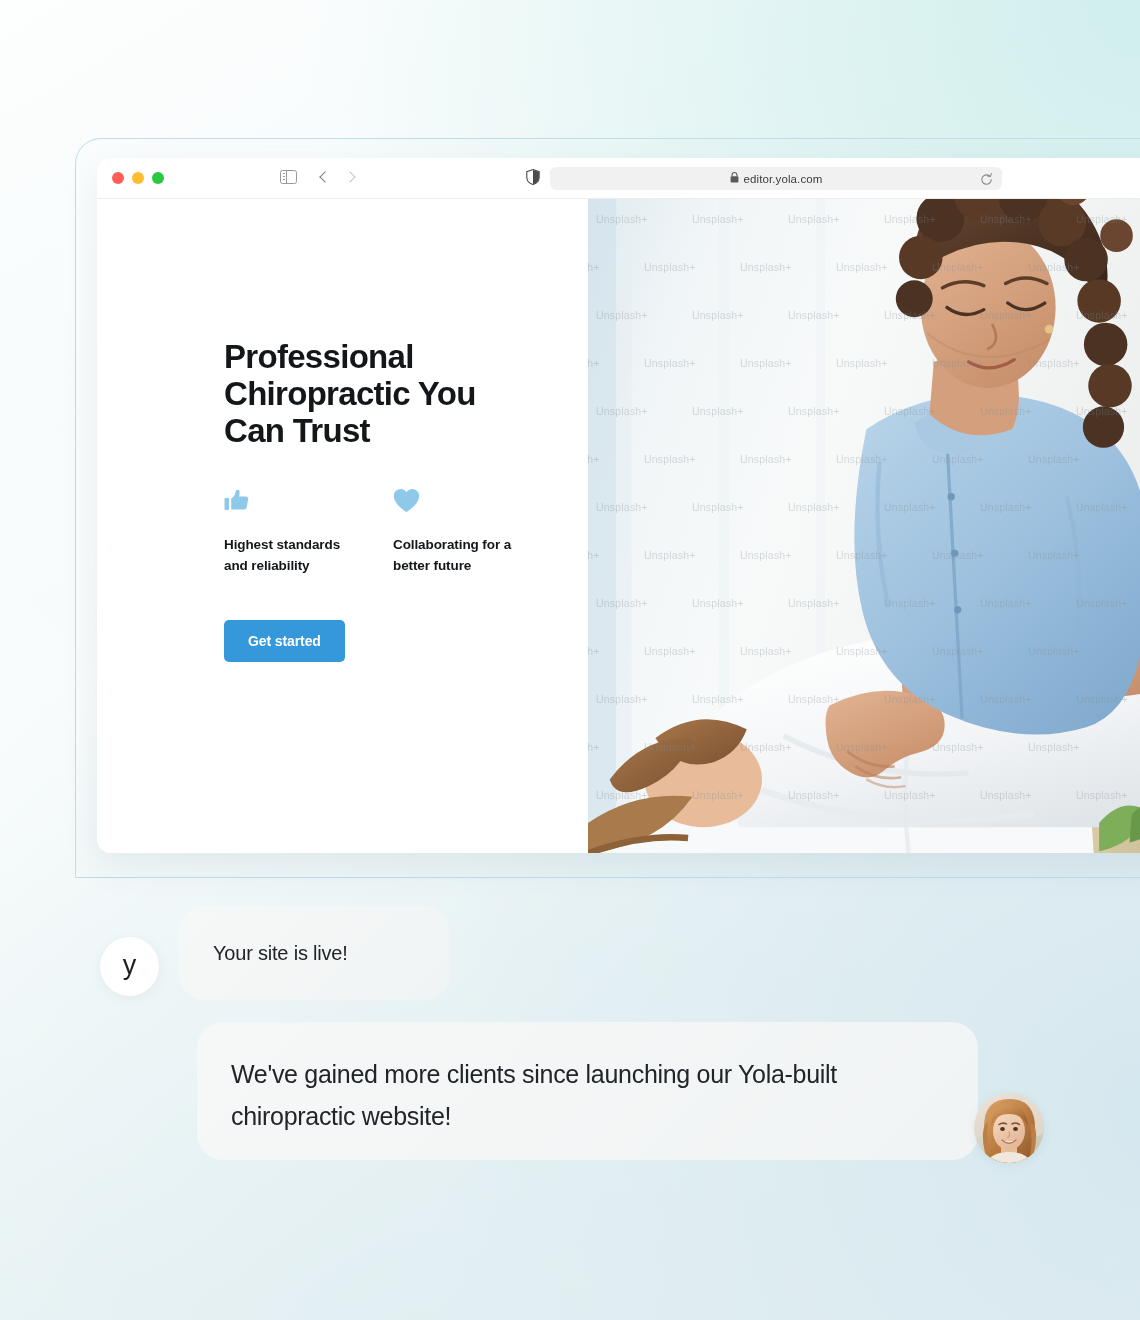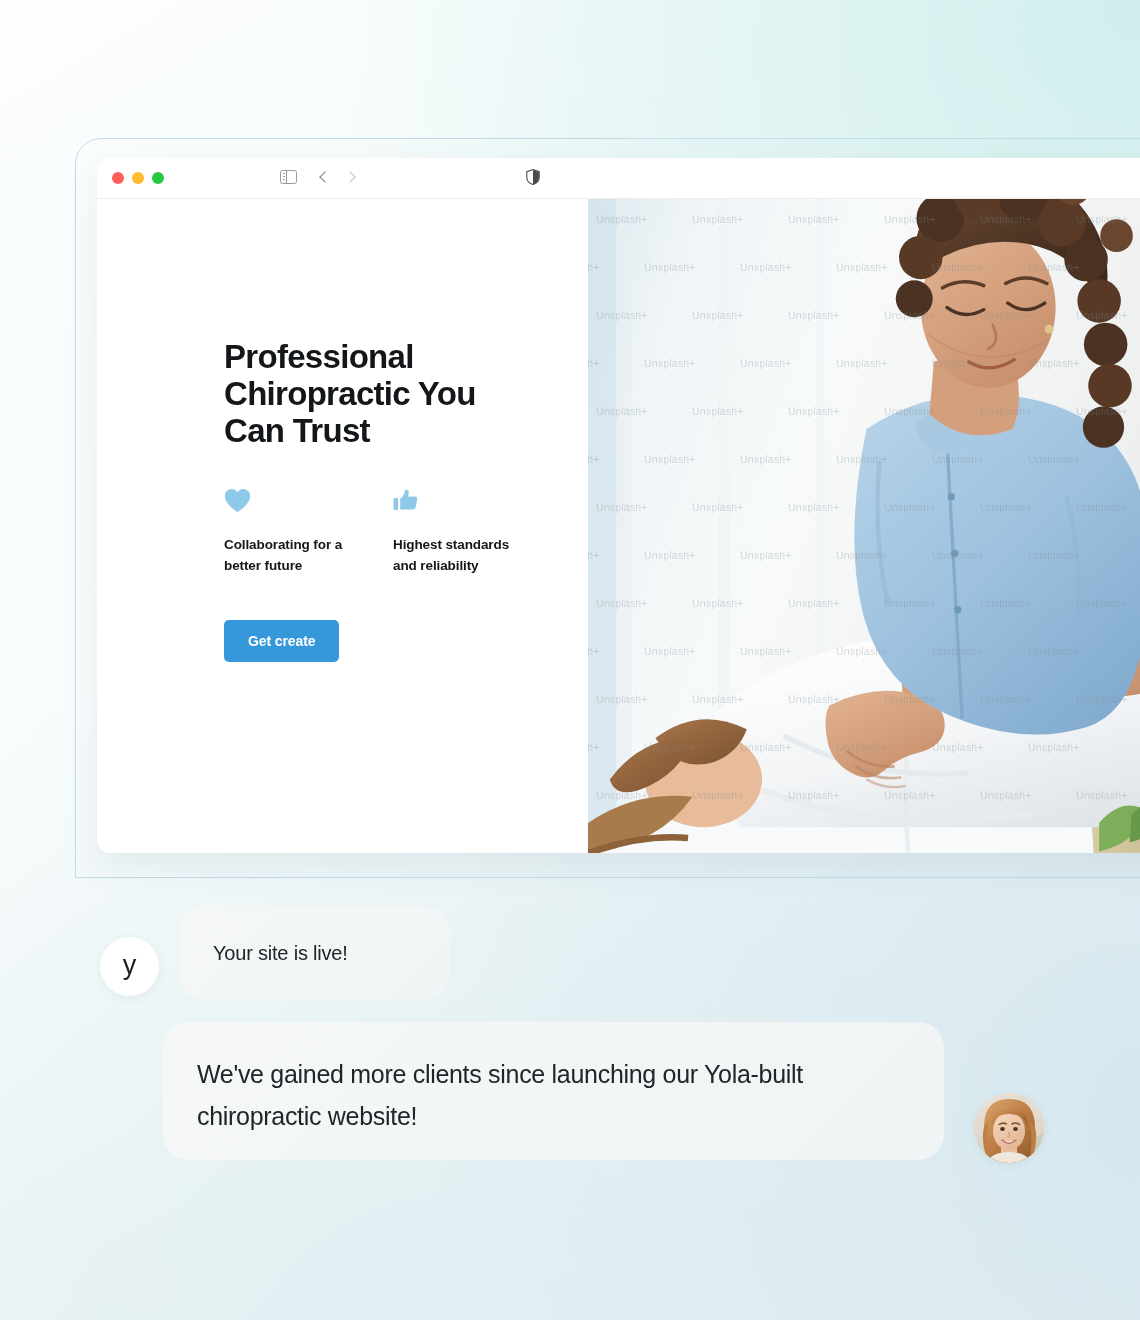--- a/index.html
+++ b/index.html
@@ -284,21 +284,21 @@
     width: 271px;
     height: 94px;
     display: flex;
     align-items: center;
     padding-left: 34px;
     font-size: 20px;
     letter-spacing: -0.2px;
   }
 
   .bubble-testimonial {
-    left: 163px;
+    left: 197px;
     top: 1022px;
     width: 781px;
     height: 138px;
     padding: 32px 40px 0 34px;
     font-size: 25px;
     line-height: 1.67;
     letter-spacing: -0.3px;
   }
 
   .client-avatar {
@@ -337,53 +337,70 @@
         <span></span>
       </div>
 
     <div class="shield-icon">
       <svg viewBox="0 0 14 16" fill="none" xmlns="http://www.w3.org/2000/svg">
         <path d="M7 0.6 L13.2 2.7 V8.2 C13.2 12 10.6 14.4 7 15.5 C3.4 14.4 0.8 12 0.8 8.2 V2.7 Z" fill="#ffffff" stroke="#4a4a4a" stroke-width="1.1"></path>
         <path d="M7 0.9 L12.9 2.9 V8.2 C12.9 11.8 10.4 14.1 7 15.2 Z" fill="#4a4a4a"></path>
       </svg>
     </div>
 
+    <div class="url-bar">
+      <div class="url-inner">
+        <span class="lock-glyph">
+          <svg width="9" height="11" viewBox="0 0 9 11" xmlns="http://www.w3.org/2000/svg">
+            <path d="M2 4.4V3a2.5 2.5 0 1 1 5 0v1.4" fill="none" stroke="#5a5a5a" stroke-width="1.1"></path>
+            <rect x="0.6" y="4.3" width="7.8" height="6.2" rx="1.2" fill="#5a5a5a"></rect>
+          </svg>
+        </span>
+        <span class="url-text">editor.yola.com</span>
+      </div>
+      <div class="reload-icon">
+        <svg viewBox="0 0 13 13" fill="none" xmlns="http://www.w3.org/2000/svg">
+          <path d="M11.2 6.5a4.7 4.7 0 1 1-1.5-3.4" stroke="#8a8a8a" stroke-width="1.1" stroke-linecap="round"></path>
+          <path d="M11.4 0.6 L10.2 3.6 L7.2 2.7" stroke="#8a8a8a" stroke-width="1.1" stroke-linecap="round" stroke-linejoin="round"></path>
+        </svg>
+      </div>
+    </div>
   </div>
 
   <div class="site-body">
 
     <div class="hero-left">
 
       <h1 class="hero-title">Professional Chiropractic You Can Trust</h1>
 
 
       <div class="features">
-
-        <div class="feature">
-          <div class="feature-icon">
-            <svg width="27" height="25" viewBox="0 0 27 25" fill="currentColor" xmlns="http://www.w3.org/2000/svg">
-              <path d="M13.5 24S0.8 16.3 0.8 8.2C0.8 3.9 4 0.9 7.8 0.9c2.5 0 4.6 1.3 5.7 3.3C14.6 2.2 16.7.9 19.2.9c3.8 0 7 3 7 7.3C26.2 16.3 13.5 24 13.5 24z"></path>
-            </svg>
-          </div>
-          <div class="feature-label">Collaborating for a better future</div>
-        </div>
 
         <div class="feature">
           <div class="feature-icon">
             <svg width="26" height="26" viewBox="0 0 26 26" fill="currentColor" xmlns="http://www.w3.org/2000/svg">
               <rect x="0.5" y="10" width="4.6" height="12" rx="1.1"></rect>
               <path d="M7.2 10.6c2.6-1.5 4.1-3.9 4.4-7 .1-1.3 1-2.1 2.2-1.9 1.3.2 2 1.1 1.9 2.5l-.5 4.2h6.4c1.7 0 2.9 1.2 2.6 2.8l-1.5 7.9c-.3 1.6-1.4 2.5-3 2.5H7.2z"></path>
             </svg>
           </div>
           <div class="feature-label">Highest standards and reliability</div>
         </div>
 
+        <div class="feature">
+          <div class="feature-icon">
+            <svg width="27" height="25" viewBox="0 0 27 25" fill="currentColor" xmlns="http://www.w3.org/2000/svg">
+              <path d="M13.5 24S0.8 16.3 0.8 8.2C0.8 3.9 4 0.9 7.8 0.9c2.5 0 4.6 1.3 5.7 3.3C14.6 2.2 16.7.9 19.2.9c3.8 0 7 3 7 7.3C26.2 16.3 13.5 24 13.5 24z"></path>
+            </svg>
+          </div>
+          <div class="feature-label">Collaborating for a better future</div>
+        </div>
+
       </div>
 
-      <button class="cta-button">Get create</button>
+      <button class="cta-button">Get started</button>
 
     </div>
 
     <div class="hero-image">
       <svg viewBox="0 0 560 654" preserveAspectRatio="xMidYMid slice" xmlns="http://www.w3.org/2000/svg">
         <defs>
           <linearGradient id="bgcurtain" x1="0" y1="0" x2="1" y2="0.4">
             <stop offset="0" stop-color="#dde9ef"></stop>
             <stop offset="0.18" stop-color="#f0f5f7"></stop>
             <stop offset="0.45" stop-color="#f8fafa"></stop>

